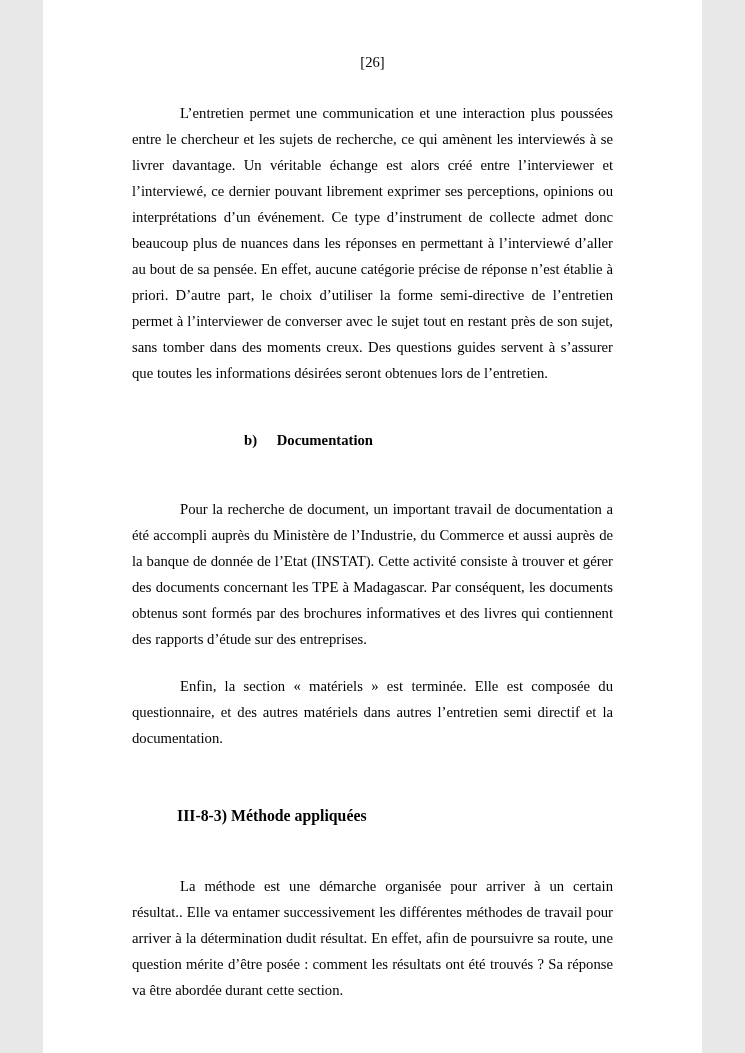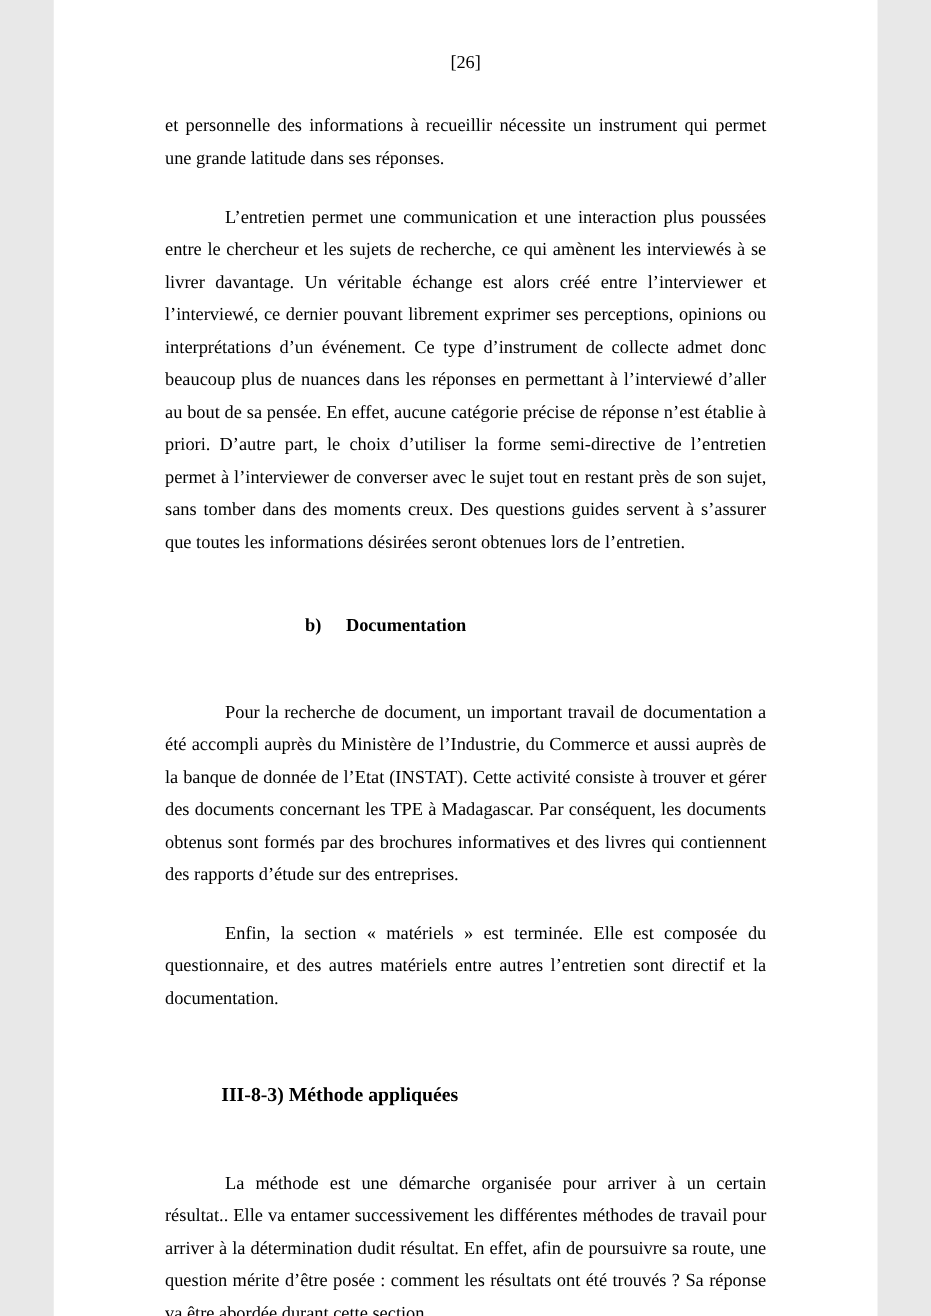--- a/index.html
+++ b/index.html
@@ -7,21 +7,21 @@
       padding: 0;
       background: #e8e8e8;
     }
     .page {
       position: relative;
       width: 659px;
       height: 1053px;
       margin: 0 auto;
       background: #ffffff;
       box-sizing: border-box;
-      padding: 40px 89px 0 89px;
+      padding: 52px 89px 0 89px;
       font-family: "Liberation Serif", "DejaVu Serif", serif;
       color: #000000;
       overflow: hidden;
     }
     .page-number {
       text-align: center;
       font-size: 14.6px;
       line-height: 20px;
       margin: 0 0 28px 0;
     }
@@ -55,30 +55,29 @@
       margin: 54px 0 46px 45px;
     }
   </style>
 </head>
 <body>
 
 <div class="page">
 
   <div class="page-number">[26]</div>
 
-  <p class="para">et personnelle des informations à recueillir nécessite un instrument qui permet une grande latitude dans ses réponses.</p>
 
   <p class="para indent">L’entretien permet une communication et une interaction plus poussées entre le chercheur et les sujets de recherche, ce qui amènent les interviewés à se livrer davantage. Un véritable échange est alors créé entre l’interviewer et l’interviewé, ce dernier pouvant librement exprimer ses perceptions, opinions ou interprétations d’un événement. Ce type d’instrument de collecte admet donc beaucoup plus de nuances dans les réponses en permettant à l’interviewé d’aller au bout de sa pensée. En effet, aucune catégorie précise de réponse n’est établie à priori. D’autre part, le choix d’utiliser la forme semi-directive de l’entretien permet à l’interviewer de converser avec le sujet tout en restant près de son sujet, sans tomber dans des moments creux. Des questions guides servent à s’assurer que toutes les informations désirées seront obtenues lors de l’entretien.</p>
 
   <h3 class="heading-sub">
     <span class="label">b)</span>
     <span class="text">Documentation</span>
   </h3>
 
   <p class="para indent">Pour la recherche de document, un important travail de documentation a été accompli auprès du Ministère de l’Industrie, du Commerce et aussi auprès de la banque de donnée de l’Etat (INSTAT). Cette activité consiste à trouver et gérer des documents concernant les TPE à Madagascar. Par conséquent, les documents obtenus sont formés par des brochures informatives et des livres qui contiennent des rapports d’étude sur des entreprises.</p>
 
-  <p class="para indent">Enfin, la section « matériels » est terminée. Elle  est composée du questionnaire, et des autres matériels entre autres l’entretien sont directif et la documentation.</p>
+  <p class="para indent">Enfin, la section « matériels » est terminée. Elle  est composée du questionnaire, et des autres matériels dans autres l’entretien semi directif et la documentation.</p>
 
   <h2 class="heading-section">III-8-3) Méthode appliquées</h2>
 
   <p class="para indent">La méthode est une démarche organisée pour arriver à un certain résultat.. Elle va entamer successivement les différentes méthodes de travail pour arriver à la détermination dudit résultat. En effet, afin de poursuivre sa route, une question mérite d’être posée : comment les résultats ont été trouvés ? Sa réponse va être abordée durant cette  section.</p>
 
 </div>
 
 </body></html>

